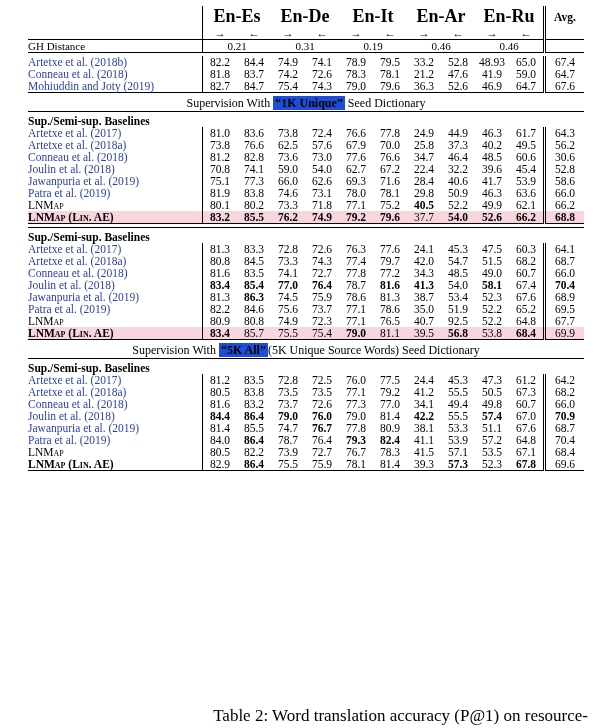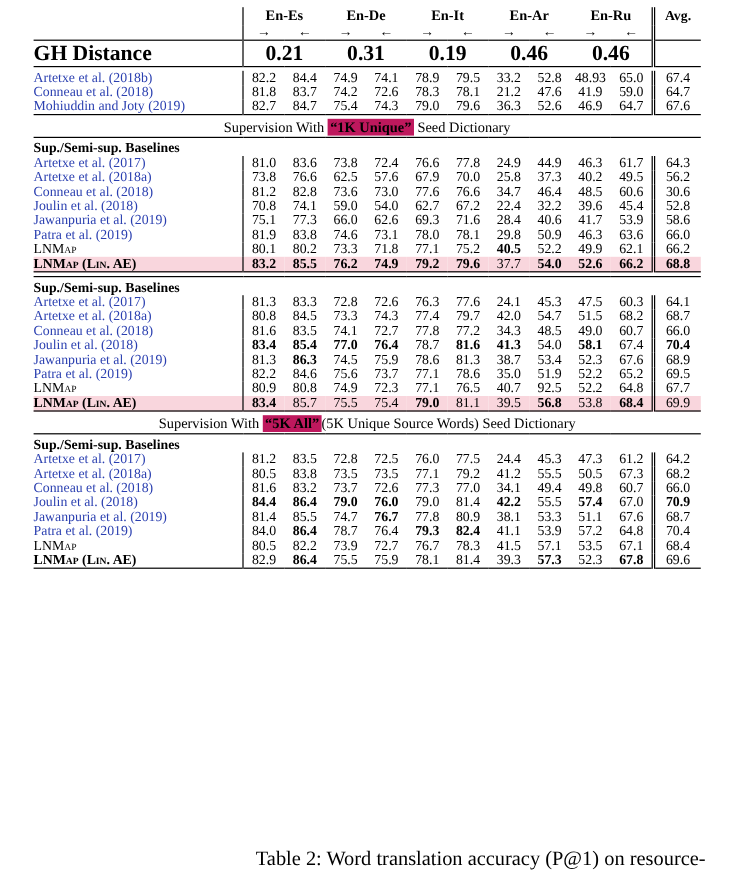--- a/index.html
+++ b/index.html
@@ -1,36 +1,36 @@
 <!DOCTYPE html>
 <html><head>
 <meta charset="utf-8">
 <style>
   html,body{margin:0;padding:0;background:#ffffff;}
   body{width:612px;height:728px;font-family:"Liberation Serif",serif;color:#000;}
   .page{position:relative;width:612px;height:728px;padding:0;box-sizing:border-box;}
   table.main{border-collapse:collapse;width:556px;margin:6px 0 0 28px;font-size:11.5px;}
   table.main td,table.main th{padding:0;}
-  .hdr-pair{text-align:center;font-weight:bold;font-size:12px;}
+  .hdr-pair{text-align:center;font-weight:bold;font-size:18px;}
   .arrow-cell{text-align:center;font-size:11.5px;}
   .rowline td{border-top:0.9px solid #000;}
   .name{padding-left:2px;white-space:nowrap;}
   .cite{color:#2a3fb0;}
   .num{text-align:center;width:34px;font-size:11.5px;}
   .avg{text-align:center;width:38px;font-size:11.5px;}
   .sep-l{border-left:0.9px solid #000;}
   .sep-dbl{border-left:3px double #000;}
   .bold{font-weight:bold;margin-top:36px;}
   .secthead{font-weight:bold;padding-top:2px;padding-bottom:1px;}
   .centerrow{text-align:center;font-size:12px;padding:3px 0 3px 0;}
-  .hl{background:#be185d;padding:0 2px;font-weight:bold;}
+  .hl{background:#1d4ed8;padding:0 2px;font-weight:bold;}
   .hlrow{background:#f9d6dd;}
   .caption{position:absolute;left:28px;top:700px;width:560px;font-size:17px;text-align:right;}
   .smallcap{font-variant:small-caps;}
-  .gh td{font-weight:bold;font-size:18px;}
+  .gh td{font-weight:normal;font-size:11px;}
   .ghnum{text-align:center;font-weight:bold;font-size:12.5px;}
   .spacer{height:3px;}
 </style>
 </head>
 <body>
 
 <div class="page">
   <table class="main">
     <tbody id="table-body">
         <tr>

